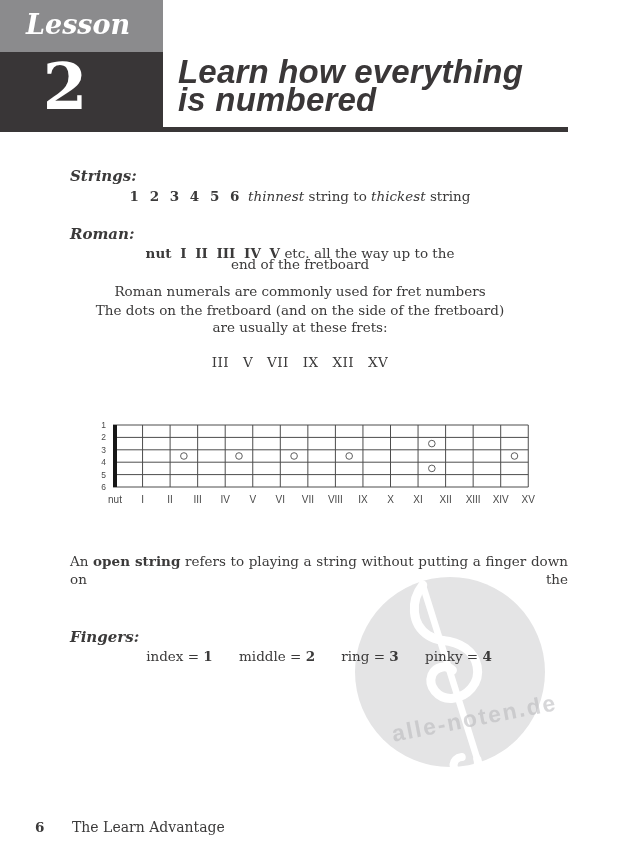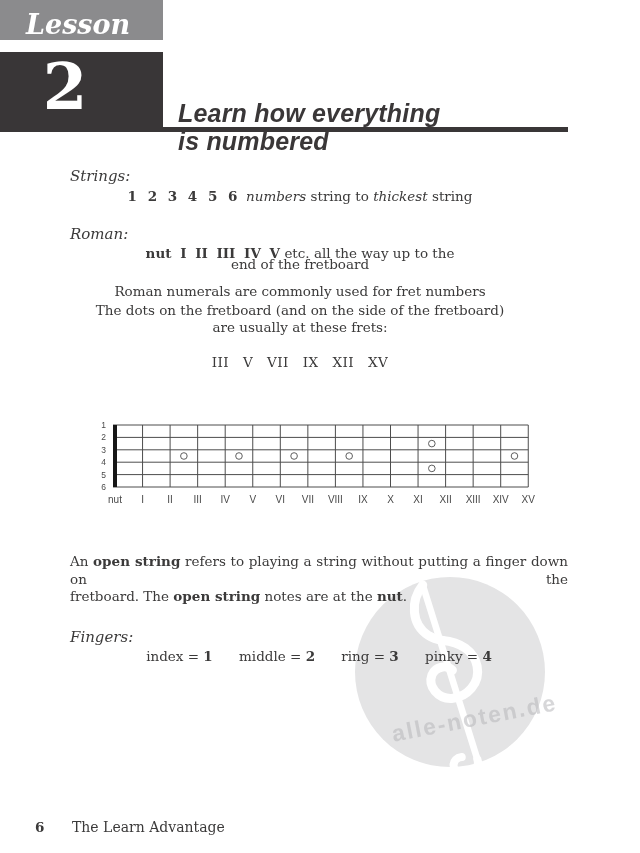--- a/index.html
+++ b/index.html
@@ -5,44 +5,44 @@
   html,body{margin:0;padding:0;}
   body{
     width:640px;height:853px;position:relative;overflow:hidden;
     background:#ffffff;
     font-family:"DejaVu Serif", serif;
     color:#3b3a3a;
   }
   .abs{position:absolute;}
 
   
-  .lesson-box{left:0;top:0;width:163px;height:40px;background:#8b8b8d;z-index:3;}
+  .lesson-box{left:0;top:0;width:163px;height:52px;background:#8b8b8d;z-index:3;}
   .lesson-label{
     position:absolute;left:26px;top:9px;
     font-style:italic;font-weight:bold;font-size:27px;color:#ffffff;
     font-family:"DejaVu Serif", serif;
   }
   .number-box{left:0;top:52px;width:163px;height:80px;background:#393637;z-index:3;}
   .lesson-number{
     position:absolute;left:0;top:3px;width:130px;text-align:center;
     font-weight:bold;font-size:64px;line-height:64px;color:#ffffff;
     font-family:"DejaVu Serif", serif;
   }
   .header-rule{left:160px;top:127px;width:408px;height:5px;background:#393637;z-index:3;}
   .page-title{
     left:178px;top:58px;width:400px;z-index:3;
     font-family:"Liberation Sans", sans-serif;
     font-weight:bold;font-style:italic;
-    font-size:25px;line-height:28px;color:#3a3738;letter-spacing:0.2px;margin-top:41px;
+    font-size:33px;line-height:28px;color:#3a3738;letter-spacing:0.2px;
   }
 
   
   .content{z-index:2;}
   .sec-label{
-    font-style:italic;font-size:15px;color:#3b3a3a;
+    font-style:italic;font-size:15px;color:#3b3a3a;font-weight:bold;
   }
   .centerblock{left:72px;width:456px;text-align:center;font-size:13.5px;z-index:2;}
   .b{font-weight:bold;margin-top:20px;}
   .i{font-style:italic;}
   .ws-num{font-weight:bold;word-spacing:6px;}
   .ws-fret{font-weight:bold;word-spacing:4px;}
   .ws-dots{font-weight:normal;word-spacing:9px;letter-spacing:0.5px;}
 
   .para{
     left:70px;top:553px;width:498px;font-size:13.5px;line-height:17.5px;z-index:2;
@@ -98,21 +98,21 @@
   <span class="lesson-number">2</span>
 </div>
 <div class="abs header-rule"></div>
 <div class="abs page-title">
   <div>Learn how everything</div>
   <div>is numbered</div>
 </div>
 
 <div class="abs content sec-label" style="left:70px;top:167px;">Strings:</div>
 <div class="abs centerblock" style="top:188px;">
-  <span class="ws-num">1 2 3 4 5 6</span><span>&nbsp; </span><span class="i">numbers</span><span> string to </span><span class="i">thickest</span><span> string</span>
+  <span class="ws-num">1 2 3 4 5 6</span><span>&nbsp; </span><span class="i">thinnest</span><span> string to </span><span class="i">thickest</span><span> string</span>
 </div>
 
 <div class="abs content sec-label" style="left:70px;top:225px;">Roman:</div>
 <div class="abs centerblock" style="top:245px;">
   <span class="ws-fret">nut I II III IV V</span><span> etc. all the way up to the</span>
 </div>
 <div class="abs centerblock" style="top:256px;">end of the fretboard</div>
 <div class="abs centerblock" style="top:283px;">Roman numerals are commonly used for fret numbers</div>
 <div class="abs centerblock" style="top:302px;">The dots on the fretboard (and on the side of the fretboard)</div>
 <div class="abs centerblock" style="top:319px;">are usually at these frets:</div>
@@ -167,21 +167,20 @@
     <circle cx="158.97500000000002" cy="40" r="3.3" fill="#ffffff" stroke="#4d4d4d" stroke-width="0.9"></circle>
     <circle cx="214.07500000000002" cy="40" r="3.3" fill="#ffffff" stroke="#4d4d4d" stroke-width="0.9"></circle>
     <circle cx="269.175" cy="40" r="3.3" fill="#ffffff" stroke="#4d4d4d" stroke-width="0.9"></circle>
     <circle cx="434.475" cy="40" r="3.3" fill="#ffffff" stroke="#4d4d4d" stroke-width="0.9"></circle>
     <circle cx="351.825" cy="27.6" r="3.3" fill="#ffffff" stroke="#4d4d4d" stroke-width="0.9"></circle>
     <circle cx="351.825" cy="52.4" r="3.3" fill="#ffffff" stroke="#4d4d4d" stroke-width="0.9"></circle>
   </svg>
 
 <div class="abs para">
   <div class="jline"><span>An </span><span class="b">open string</span><span> refers to playing a string without putting a finger down on the</span></div>
-  <div><span>fretboard. The </span><span class="b">open string</span><span> notes are at the </span><span class="b">nut</span><span>.</span></div>
 </div>
 
 <div class="abs content sec-label" style="left:70px;top:628px;">Fingers:</div>
 <div class="abs fingers-line" style="top:648px;">
   <span class="item"><span>index = </span><span class="b">1</span></span>
   <span class="item"><span>middle = </span><span class="b">2</span></span>
   <span class="item"><span>ring = </span><span class="b">3</span></span>
   <span class="item"><span>pinky = </span><span class="b">4</span></span>
 </div>
 

